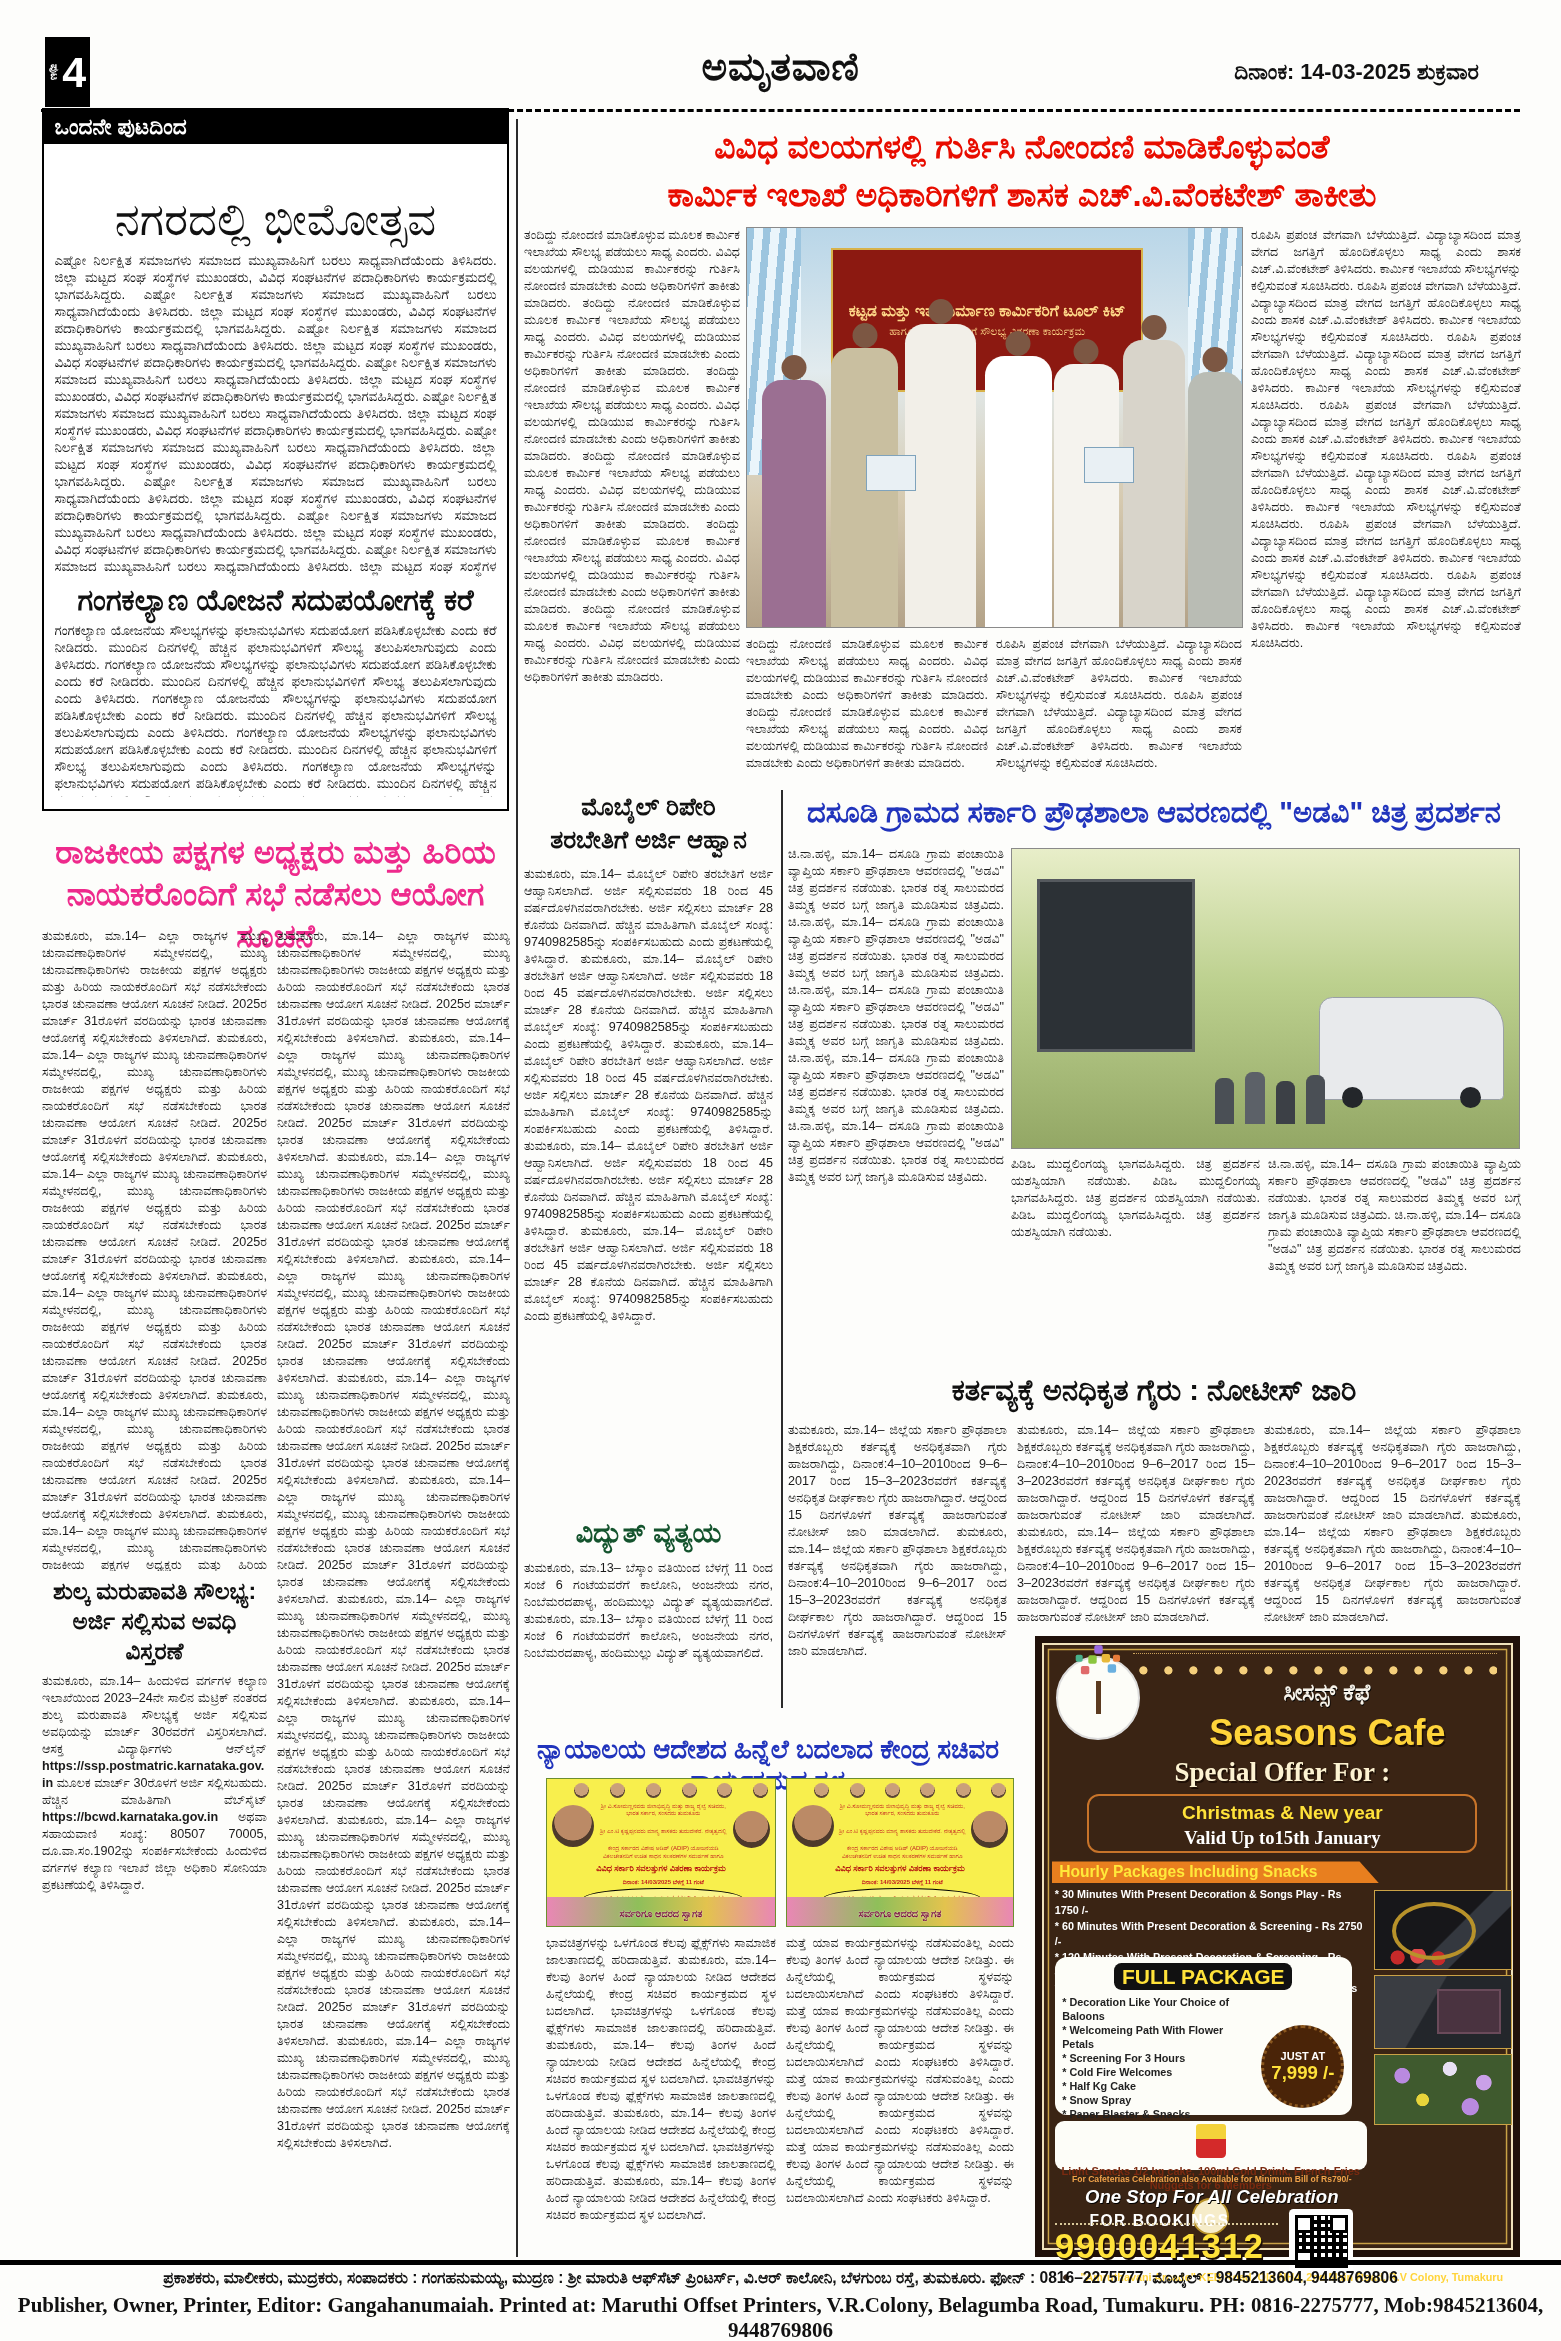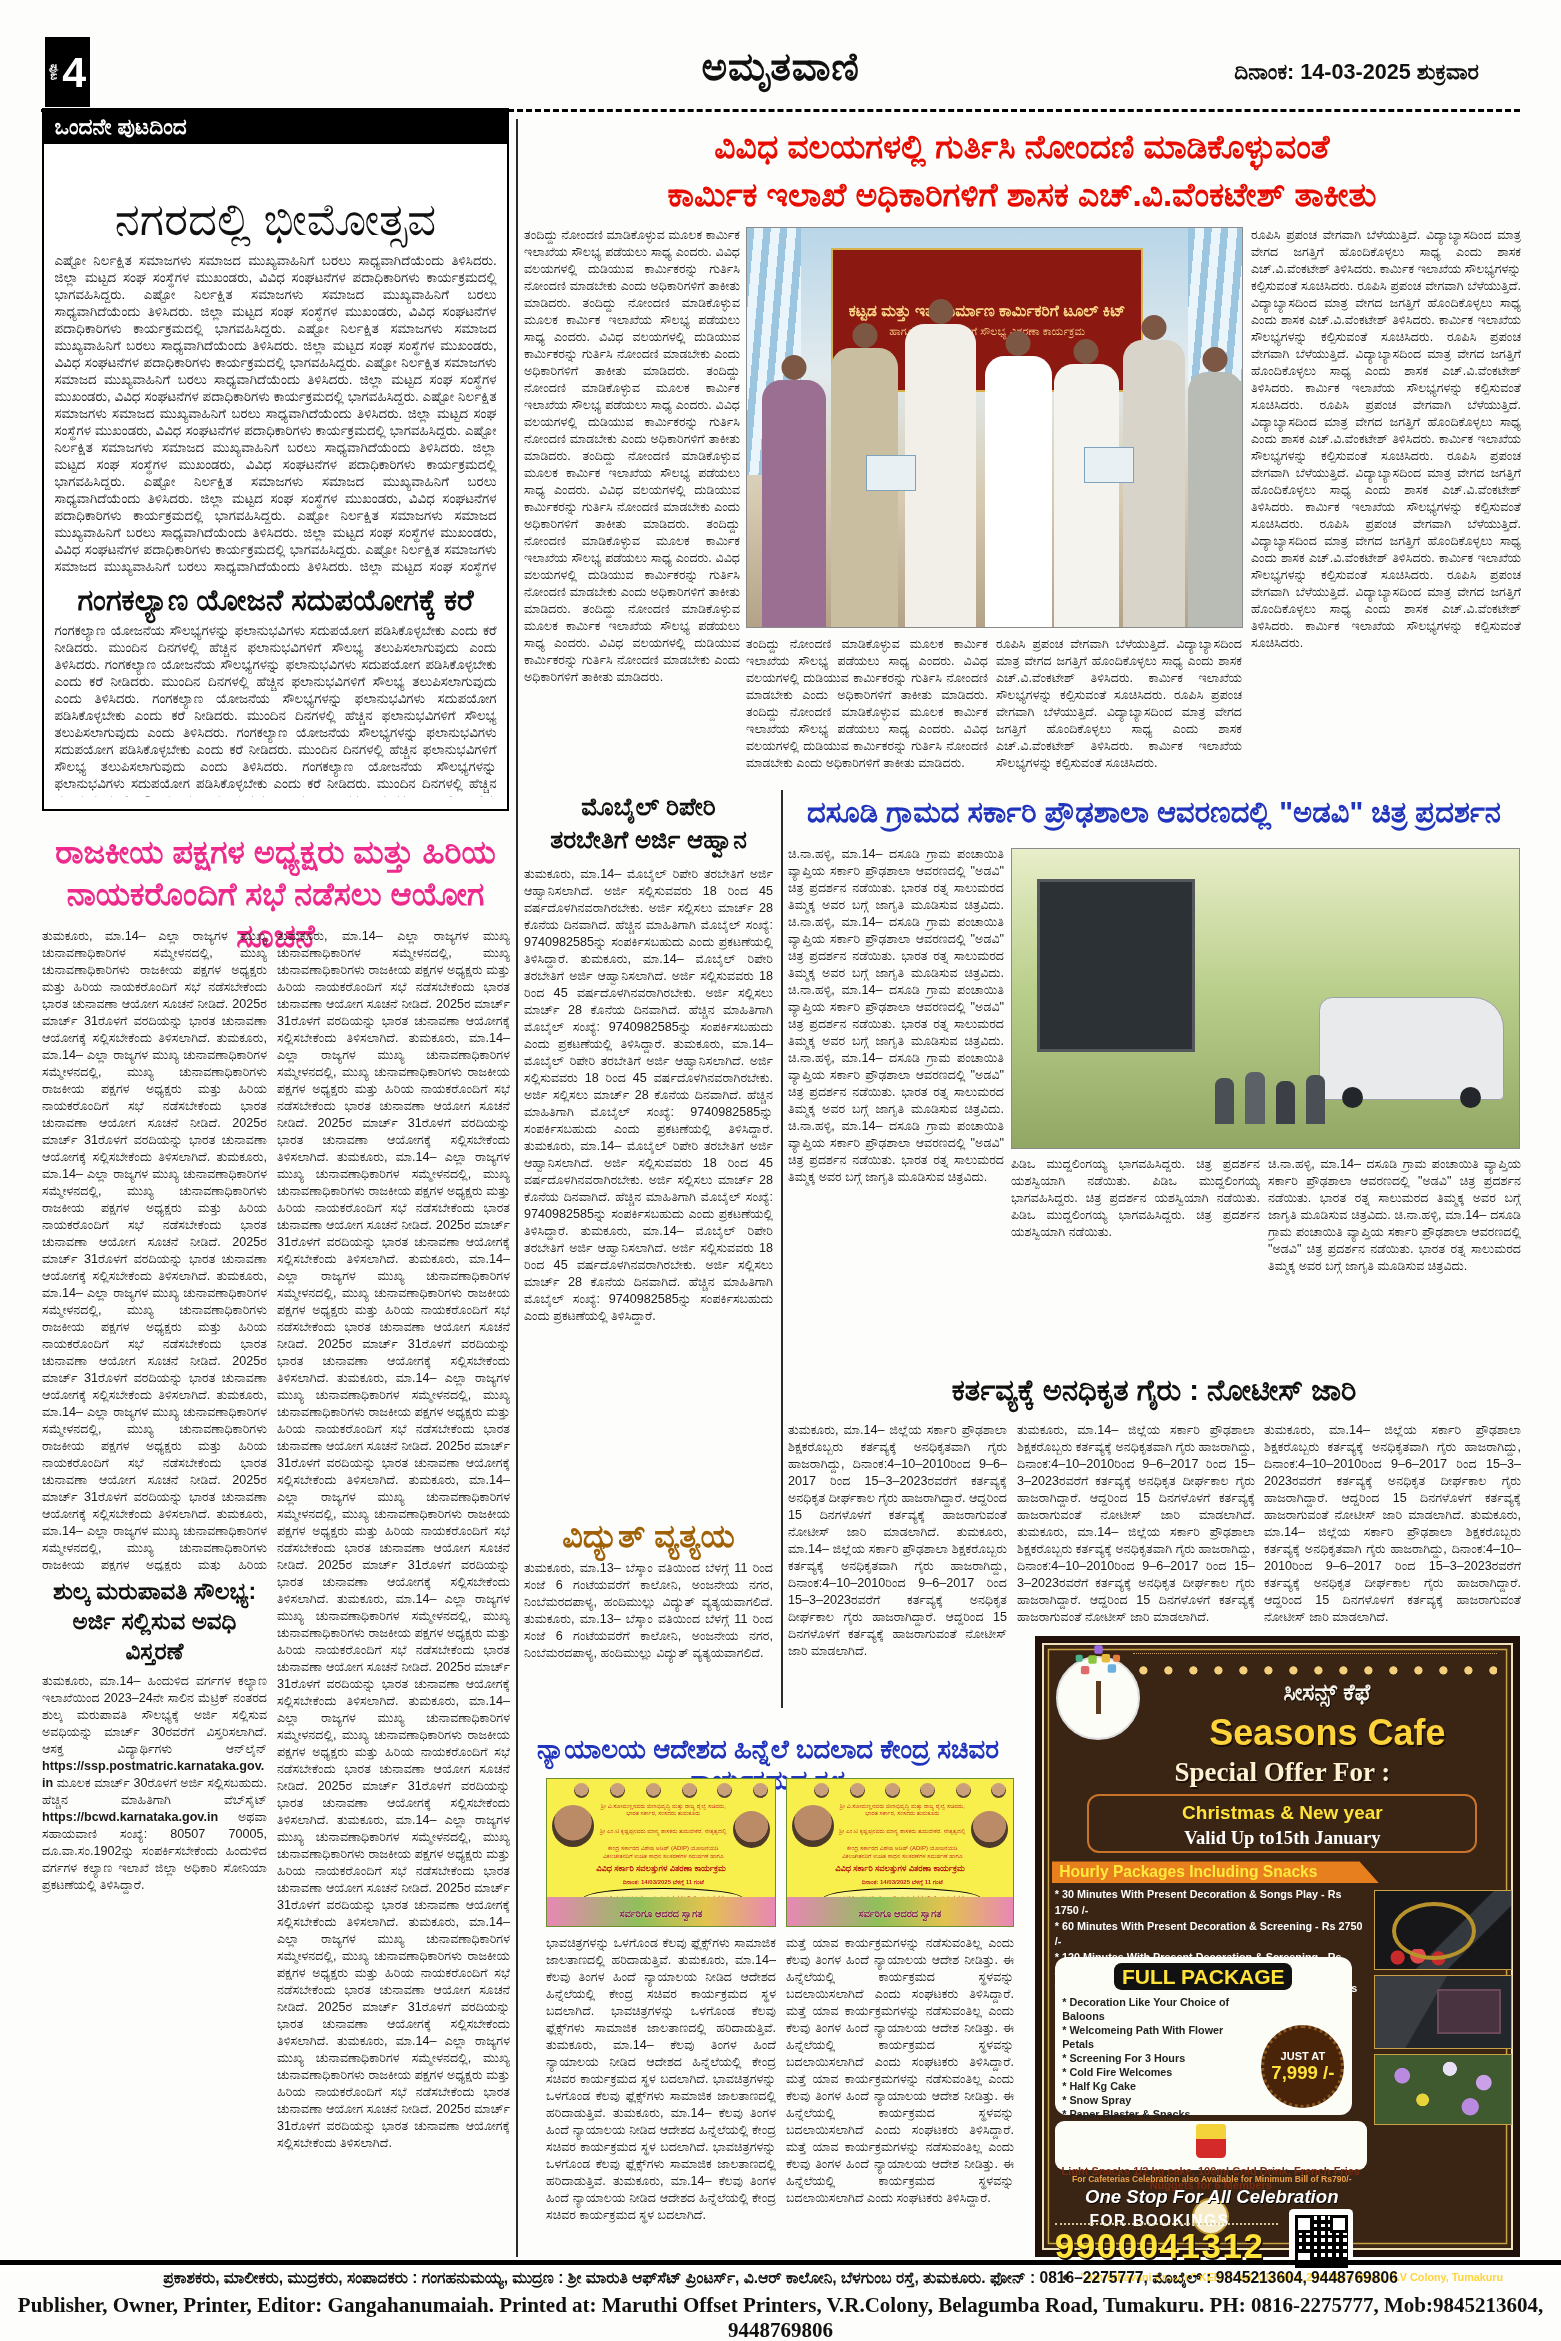--- a/index.html
+++ b/index.html
@@ -185,21 +185,21 @@
   <div class="col" style="left:746px;top:636px;width:242px;height:146px;">ತಂದಿದ್ದು ನೋಂದಣಿ ಮಾಡಿಕೊಳ್ಳುವ ಮೂಲಕ ಕಾರ್ಮಿಕ ಇಲಾಖೆಯ ಸೌಲಭ್ಯ ಪಡೆಯಲು ಸಾಧ್ಯ ಎಂದರು. ವಿವಿಧ ವಲಯಗಳಲ್ಲಿ ದುಡಿಯುವ ಕಾರ್ಮಿಕರನ್ನು ಗುರ್ತಿಸಿ ನೋಂದಣಿ ಮಾಡಬೇಕು ಎಂದು ಅಧಿಕಾರಿಗಳಿಗೆ ತಾಕೀತು ಮಾಡಿದರು. ತಂದಿದ್ದು ನೋಂದಣಿ ಮಾಡಿಕೊಳ್ಳುವ ಮೂಲಕ ಕಾರ್ಮಿಕ ಇಲಾಖೆಯ ಸೌಲಭ್ಯ ಪಡೆಯಲು ಸಾಧ್ಯ ಎಂದರು. ವಿವಿಧ ವಲಯಗಳಲ್ಲಿ ದುಡಿಯುವ ಕಾರ್ಮಿಕರನ್ನು ಗುರ್ತಿಸಿ ನೋಂದಣಿ ಮಾಡಬೇಕು ಎಂದು ಅಧಿಕಾರಿಗಳಿಗೆ ತಾಕೀತು ಮಾಡಿದರು.</div>
   <div class="col" style="left:996px;top:636px;width:246px;height:146px;">ರೂಪಿಸಿ ಪ್ರಪಂಚ ವೇಗವಾಗಿ ಬೆಳೆಯುತ್ತಿದೆ. ವಿದ್ಯಾಬ್ಯಾಸದಿಂದ ಮಾತ್ರ ವೇಗದ ಜಗತ್ತಿಗೆ ಹೊಂದಿಕೊಳ್ಳಲು ಸಾಧ್ಯ ಎಂದು ಶಾಸಕ ಎಚ್.ವಿ.ವೆಂಕಟೇಶ್ ತಿಳಿಸಿದರು. ಕಾರ್ಮಿಕ ಇಲಾಖೆಯ ಸೌಲಭ್ಯಗಳನ್ನು ಕಲ್ಪಿಸುವಂತೆ ಸೂಚಿಸಿದರು. ರೂಪಿಸಿ ಪ್ರಪಂಚ ವೇಗವಾಗಿ ಬೆಳೆಯುತ್ತಿದೆ. ವಿದ್ಯಾಬ್ಯಾಸದಿಂದ ಮಾತ್ರ ವೇಗದ ಜಗತ್ತಿಗೆ ಹೊಂದಿಕೊಳ್ಳಲು ಸಾಧ್ಯ ಎಂದು ಶಾಸಕ ಎಚ್.ವಿ.ವೆಂಕಟೇಶ್ ತಿಳಿಸಿದರು. ಕಾರ್ಮಿಕ ಇಲಾಖೆಯ ಸೌಲಭ್ಯಗಳನ್ನು ಕಲ್ಪಿಸುವಂತೆ ಸೂಚಿಸಿದರು.</div>
   <div class="col" style="left:1251px;top:227px;width:270px;height:554px;">ರೂಪಿಸಿ ಪ್ರಪಂಚ ವೇಗವಾಗಿ ಬೆಳೆಯುತ್ತಿದೆ. ವಿದ್ಯಾಬ್ಯಾಸದಿಂದ ಮಾತ್ರ ವೇಗದ ಜಗತ್ತಿಗೆ ಹೊಂದಿಕೊಳ್ಳಲು ಸಾಧ್ಯ ಎಂದು ಶಾಸಕ ಎಚ್.ವಿ.ವೆಂಕಟೇಶ್ ತಿಳಿಸಿದರು. ಕಾರ್ಮಿಕ ಇಲಾಖೆಯ ಸೌಲಭ್ಯಗಳನ್ನು ಕಲ್ಪಿಸುವಂತೆ ಸೂಚಿಸಿದರು. ರೂಪಿಸಿ ಪ್ರಪಂಚ ವೇಗವಾಗಿ ಬೆಳೆಯುತ್ತಿದೆ. ವಿದ್ಯಾಬ್ಯಾಸದಿಂದ ಮಾತ್ರ ವೇಗದ ಜಗತ್ತಿಗೆ ಹೊಂದಿಕೊಳ್ಳಲು ಸಾಧ್ಯ ಎಂದು ಶಾಸಕ ಎಚ್.ವಿ.ವೆಂಕಟೇಶ್ ತಿಳಿಸಿದರು. ಕಾರ್ಮಿಕ ಇಲಾಖೆಯ ಸೌಲಭ್ಯಗಳನ್ನು ಕಲ್ಪಿಸುವಂತೆ ಸೂಚಿಸಿದರು. ರೂಪಿಸಿ ಪ್ರಪಂಚ ವೇಗವಾಗಿ ಬೆಳೆಯುತ್ತಿದೆ. ವಿದ್ಯಾಬ್ಯಾಸದಿಂದ ಮಾತ್ರ ವೇಗದ ಜಗತ್ತಿಗೆ ಹೊಂದಿಕೊಳ್ಳಲು ಸಾಧ್ಯ ಎಂದು ಶಾಸಕ ಎಚ್.ವಿ.ವೆಂಕಟೇಶ್ ತಿಳಿಸಿದರು. ಕಾರ್ಮಿಕ ಇಲಾಖೆಯ ಸೌಲಭ್ಯಗಳನ್ನು ಕಲ್ಪಿಸುವಂತೆ ಸೂಚಿಸಿದರು. ರೂಪಿಸಿ ಪ್ರಪಂಚ ವೇಗವಾಗಿ ಬೆಳೆಯುತ್ತಿದೆ. ವಿದ್ಯಾಬ್ಯಾಸದಿಂದ ಮಾತ್ರ ವೇಗದ ಜಗತ್ತಿಗೆ ಹೊಂದಿಕೊಳ್ಳಲು ಸಾಧ್ಯ ಎಂದು ಶಾಸಕ ಎಚ್.ವಿ.ವೆಂಕಟೇಶ್ ತಿಳಿಸಿದರು. ಕಾರ್ಮಿಕ ಇಲಾಖೆಯ ಸೌಲಭ್ಯಗಳನ್ನು ಕಲ್ಪಿಸುವಂತೆ ಸೂಚಿಸಿದರು. ರೂಪಿಸಿ ಪ್ರಪಂಚ ವೇಗವಾಗಿ ಬೆಳೆಯುತ್ತಿದೆ. ವಿದ್ಯಾಬ್ಯಾಸದಿಂದ ಮಾತ್ರ ವೇಗದ ಜಗತ್ತಿಗೆ ಹೊಂದಿಕೊಳ್ಳಲು ಸಾಧ್ಯ ಎಂದು ಶಾಸಕ ಎಚ್.ವಿ.ವೆಂಕಟೇಶ್ ತಿಳಿಸಿದರು. ಕಾರ್ಮಿಕ ಇಲಾಖೆಯ ಸೌಲಭ್ಯಗಳನ್ನು ಕಲ್ಪಿಸುವಂತೆ ಸೂಚಿಸಿದರು. ರೂಪಿಸಿ ಪ್ರಪಂಚ ವೇಗವಾಗಿ ಬೆಳೆಯುತ್ತಿದೆ. ವಿದ್ಯಾಬ್ಯಾಸದಿಂದ ಮಾತ್ರ ವೇಗದ ಜಗತ್ತಿಗೆ ಹೊಂದಿಕೊಳ್ಳಲು ಸಾಧ್ಯ ಎಂದು ಶಾಸಕ ಎಚ್.ವಿ.ವೆಂಕಟೇಶ್ ತಿಳಿಸಿದರು. ಕಾರ್ಮಿಕ ಇಲಾಖೆಯ ಸೌಲಭ್ಯಗಳನ್ನು ಕಲ್ಪಿಸುವಂತೆ ಸೂಚಿಸಿದರು. ರೂಪಿಸಿ ಪ್ರಪಂಚ ವೇಗವಾಗಿ ಬೆಳೆಯುತ್ತಿದೆ. ವಿದ್ಯಾಬ್ಯಾಸದಿಂದ ಮಾತ್ರ ವೇಗದ ಜಗತ್ತಿಗೆ ಹೊಂದಿಕೊಳ್ಳಲು ಸಾಧ್ಯ ಎಂದು ಶಾಸಕ ಎಚ್.ವಿ.ವೆಂಕಟೇಶ್ ತಿಳಿಸಿದರು. ಕಾರ್ಮಿಕ ಇಲಾಖೆಯ ಸೌಲಭ್ಯಗಳನ್ನು ಕಲ್ಪಿಸುವಂತೆ ಸೂಚಿಸಿದರು.</div>
 
   <div class="hl" style="left:524px;top:790px;width:249px;font-size:24.5px;line-height:33px;color:#111;">
     <div>ಮೊಬೈಲ್ ರಿಪೇರಿ</div>
     <div>ತರಬೇತಿಗೆ ಅರ್ಜಿ ಆಹ್ವಾನ</div>
   </div>
   <div class="col" style="left:524px;top:866px;width:249px;height:645px;">ತುಮಕೂರು, ಮಾ.14– ಮೊಬೈಲ್ ರಿಪೇರಿ ತರಬೇತಿಗೆ ಅರ್ಜಿ ಆಹ್ವಾನಿಸಲಾಗಿದೆ. ಅರ್ಜಿ ಸಲ್ಲಿಸುವವರು 18 ರಿಂದ 45 ವರ್ಷದೊಳಗಿನವರಾಗಿರಬೇಕು. ಅರ್ಜಿ ಸಲ್ಲಿಸಲು ಮಾರ್ಚ್ 28 ಕೊನೆಯ ದಿನವಾಗಿದೆ. ಹೆಚ್ಚಿನ ಮಾಹಿತಿಗಾಗಿ ಮೊಬೈಲ್ ಸಂಖ್ಯೆ: 9740982585ನ್ನು ಸಂಪರ್ಕಿಸಬಹುದು ಎಂದು ಪ್ರಕಟಣೆಯಲ್ಲಿ ತಿಳಿಸಿದ್ದಾರೆ. ತುಮಕೂರು, ಮಾ.14– ಮೊಬೈಲ್ ರಿಪೇರಿ ತರಬೇತಿಗೆ ಅರ್ಜಿ ಆಹ್ವಾನಿಸಲಾಗಿದೆ. ಅರ್ಜಿ ಸಲ್ಲಿಸುವವರು 18 ರಿಂದ 45 ವರ್ಷದೊಳಗಿನವರಾಗಿರಬೇಕು. ಅರ್ಜಿ ಸಲ್ಲಿಸಲು ಮಾರ್ಚ್ 28 ಕೊನೆಯ ದಿನವಾಗಿದೆ. ಹೆಚ್ಚಿನ ಮಾಹಿತಿಗಾಗಿ ಮೊಬೈಲ್ ಸಂಖ್ಯೆ: 9740982585ನ್ನು ಸಂಪರ್ಕಿಸಬಹುದು ಎಂದು ಪ್ರಕಟಣೆಯಲ್ಲಿ ತಿಳಿಸಿದ್ದಾರೆ. ತುಮಕೂರು, ಮಾ.14– ಮೊಬೈಲ್ ರಿಪೇರಿ ತರಬೇತಿಗೆ ಅರ್ಜಿ ಆಹ್ವಾನಿಸಲಾಗಿದೆ. ಅರ್ಜಿ ಸಲ್ಲಿಸುವವರು 18 ರಿಂದ 45 ವರ್ಷದೊಳಗಿನವರಾಗಿರಬೇಕು. ಅರ್ಜಿ ಸಲ್ಲಿಸಲು ಮಾರ್ಚ್ 28 ಕೊನೆಯ ದಿನವಾಗಿದೆ. ಹೆಚ್ಚಿನ ಮಾಹಿತಿಗಾಗಿ ಮೊಬೈಲ್ ಸಂಖ್ಯೆ: 9740982585ನ್ನು ಸಂಪರ್ಕಿಸಬಹುದು ಎಂದು ಪ್ರಕಟಣೆಯಲ್ಲಿ ತಿಳಿಸಿದ್ದಾರೆ. ತುಮಕೂರು, ಮಾ.14– ಮೊಬೈಲ್ ರಿಪೇರಿ ತರಬೇತಿಗೆ ಅರ್ಜಿ ಆಹ್ವಾನಿಸಲಾಗಿದೆ. ಅರ್ಜಿ ಸಲ್ಲಿಸುವವರು 18 ರಿಂದ 45 ವರ್ಷದೊಳಗಿನವರಾಗಿರಬೇಕು. ಅರ್ಜಿ ಸಲ್ಲಿಸಲು ಮಾರ್ಚ್ 28 ಕೊನೆಯ ದಿನವಾಗಿದೆ. ಹೆಚ್ಚಿನ ಮಾಹಿತಿಗಾಗಿ ಮೊಬೈಲ್ ಸಂಖ್ಯೆ: 9740982585ನ್ನು ಸಂಪರ್ಕಿಸಬಹುದು ಎಂದು ಪ್ರಕಟಣೆಯಲ್ಲಿ ತಿಳಿಸಿದ್ದಾರೆ. ತುಮಕೂರು, ಮಾ.14– ಮೊಬೈಲ್ ರಿಪೇರಿ ತರಬೇತಿಗೆ ಅರ್ಜಿ ಆಹ್ವಾನಿಸಲಾಗಿದೆ. ಅರ್ಜಿ ಸಲ್ಲಿಸುವವರು 18 ರಿಂದ 45 ವರ್ಷದೊಳಗಿನವರಾಗಿರಬೇಕು. ಅರ್ಜಿ ಸಲ್ಲಿಸಲು ಮಾರ್ಚ್ 28 ಕೊನೆಯ ದಿನವಾಗಿದೆ. ಹೆಚ್ಚಿನ ಮಾಹಿತಿಗಾಗಿ ಮೊಬೈಲ್ ಸಂಖ್ಯೆ: 9740982585ನ್ನು ಸಂಪರ್ಕಿಸಬಹುದು ಎಂದು ಪ್ರಕಟಣೆಯಲ್ಲಿ ತಿಳಿಸಿದ್ದಾರೆ.</div>
 
-  <div class="hl" style="left:524px;top:1518px;width:249px;font-size:32px;color:#a16207;">ವಿದ್ಯುತ್ ವ್ಯತ್ಯಯ</div>
+  <div class="hl" style="left:524px;top:1518px;width:249px;font-size:27px;color:#14532d;">ವಿದ್ಯುತ್ ವ್ಯತ್ಯಯ</div>
   <div class="col" style="left:524px;top:1560px;width:249px;height:147px;">ತುಮಕೂರು, ಮಾ.13– ಬೆಸ್ಕಾಂ ವತಿಯಿಂದ ಬೆಳಗ್ಗೆ 11 ರಿಂದ ಸಂಜೆ 6 ಗಂಟೆಯವರೆಗೆ ಕಾಲೋನಿ, ಅಂಜನೇಯ ನಗರ, ನಿಂಬೆಮರದಪಾಳ್ಯ, ಹಂದಿಮುಲ್ಲು ವಿದ್ಯುತ್ ವ್ಯತ್ಯಯವಾಗಲಿದೆ. ತುಮಕೂರು, ಮಾ.13– ಬೆಸ್ಕಾಂ ವತಿಯಿಂದ ಬೆಳಗ್ಗೆ 11 ರಿಂದ ಸಂಜೆ 6 ಗಂಟೆಯವರೆಗೆ ಕಾಲೋನಿ, ಅಂಜನೇಯ ನಗರ, ನಿಂಬೆಮರದಪಾಳ್ಯ, ಹಂದಿಮುಲ್ಲು ವಿದ್ಯುತ್ ವ್ಯತ್ಯಯವಾಗಲಿದೆ.</div>
 
   <div class="hl" style="left:788px;top:796px;width:732px;font-size:29px;color:#2134bc;">ದಸೂಡಿ ಗ್ರಾಮದ ಸರ್ಕಾರಿ ಪ್ರೌಢಶಾಲಾ ಆವರಣದಲ್ಲಿ "ಅಡವಿ" ಚಿತ್ರ ಪ್ರದರ್ಶನ</div>
   <div class="col" style="left:788px;top:846px;width:216px;height:492px;">ಚಿ.ನಾ.ಹಳ್ಳಿ, ಮಾ.14– ದಸೂಡಿ ಗ್ರಾಮ ಪಂಚಾಯಿತಿ ವ್ಯಾಪ್ತಿಯ ಸರ್ಕಾರಿ ಪ್ರೌಢಶಾಲಾ ಆವರಣದಲ್ಲಿ "ಅಡವಿ" ಚಿತ್ರ ಪ್ರದರ್ಶನ ನಡೆಯಿತು. ಭಾರತ ರತ್ನ ಸಾಲುಮರದ ತಿಮ್ಮಕ್ಕ ಅವರ ಬಗ್ಗೆ ಜಾಗೃತಿ ಮೂಡಿಸುವ ಚಿತ್ರವಿದು. ಚಿ.ನಾ.ಹಳ್ಳಿ, ಮಾ.14– ದಸೂಡಿ ಗ್ರಾಮ ಪಂಚಾಯಿತಿ ವ್ಯಾಪ್ತಿಯ ಸರ್ಕಾರಿ ಪ್ರೌಢಶಾಲಾ ಆವರಣದಲ್ಲಿ "ಅಡವಿ" ಚಿತ್ರ ಪ್ರದರ್ಶನ ನಡೆಯಿತು. ಭಾರತ ರತ್ನ ಸಾಲುಮರದ ತಿಮ್ಮಕ್ಕ ಅವರ ಬಗ್ಗೆ ಜಾಗೃತಿ ಮೂಡಿಸುವ ಚಿತ್ರವಿದು. ಚಿ.ನಾ.ಹಳ್ಳಿ, ಮಾ.14– ದಸೂಡಿ ಗ್ರಾಮ ಪಂಚಾಯಿತಿ ವ್ಯಾಪ್ತಿಯ ಸರ್ಕಾರಿ ಪ್ರೌಢಶಾಲಾ ಆವರಣದಲ್ಲಿ "ಅಡವಿ" ಚಿತ್ರ ಪ್ರದರ್ಶನ ನಡೆಯಿತು. ಭಾರತ ರತ್ನ ಸಾಲುಮರದ ತಿಮ್ಮಕ್ಕ ಅವರ ಬಗ್ಗೆ ಜಾಗೃತಿ ಮೂಡಿಸುವ ಚಿತ್ರವಿದು. ಚಿ.ನಾ.ಹಳ್ಳಿ, ಮಾ.14– ದಸೂಡಿ ಗ್ರಾಮ ಪಂಚಾಯಿತಿ ವ್ಯಾಪ್ತಿಯ ಸರ್ಕಾರಿ ಪ್ರೌಢಶಾಲಾ ಆವರಣದಲ್ಲಿ "ಅಡವಿ" ಚಿತ್ರ ಪ್ರದರ್ಶನ ನಡೆಯಿತು. ಭಾರತ ರತ್ನ ಸಾಲುಮರದ ತಿಮ್ಮಕ್ಕ ಅವರ ಬಗ್ಗೆ ಜಾಗೃತಿ ಮೂಡಿಸುವ ಚಿತ್ರವಿದು. ಚಿ.ನಾ.ಹಳ್ಳಿ, ಮಾ.14– ದಸೂಡಿ ಗ್ರಾಮ ಪಂಚಾಯಿತಿ ವ್ಯಾಪ್ತಿಯ ಸರ್ಕಾರಿ ಪ್ರೌಢಶಾಲಾ ಆವರಣದಲ್ಲಿ "ಅಡವಿ" ಚಿತ್ರ ಪ್ರದರ್ಶನ ನಡೆಯಿತು. ಭಾರತ ರತ್ನ ಸಾಲುಮರದ ತಿಮ್ಮಕ್ಕ ಅವರ ಬಗ್ಗೆ ಜಾಗೃತಿ ಮೂಡಿಸುವ ಚಿತ್ರವಿದು.</div>
 
   <div class="photo" style="left:1011px;top:848px;width:509px;height:301px;">
     <div class="photo2bg"></div>
     <div class="screen"></div>
     <div class="car">
       <div class="wheel" style="left:12%;"></div>

